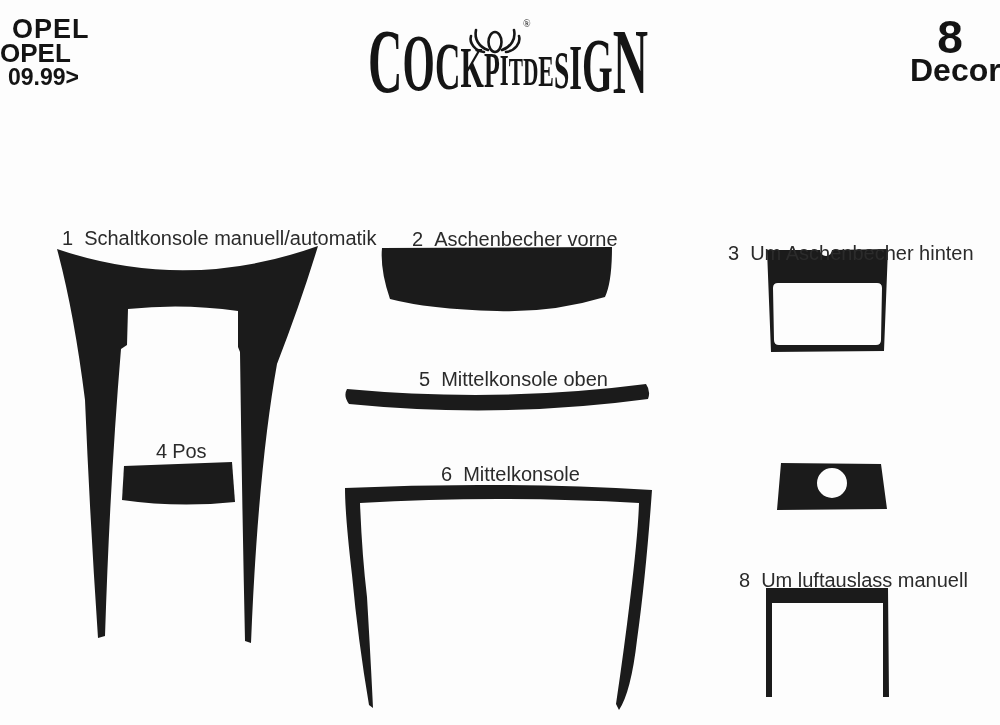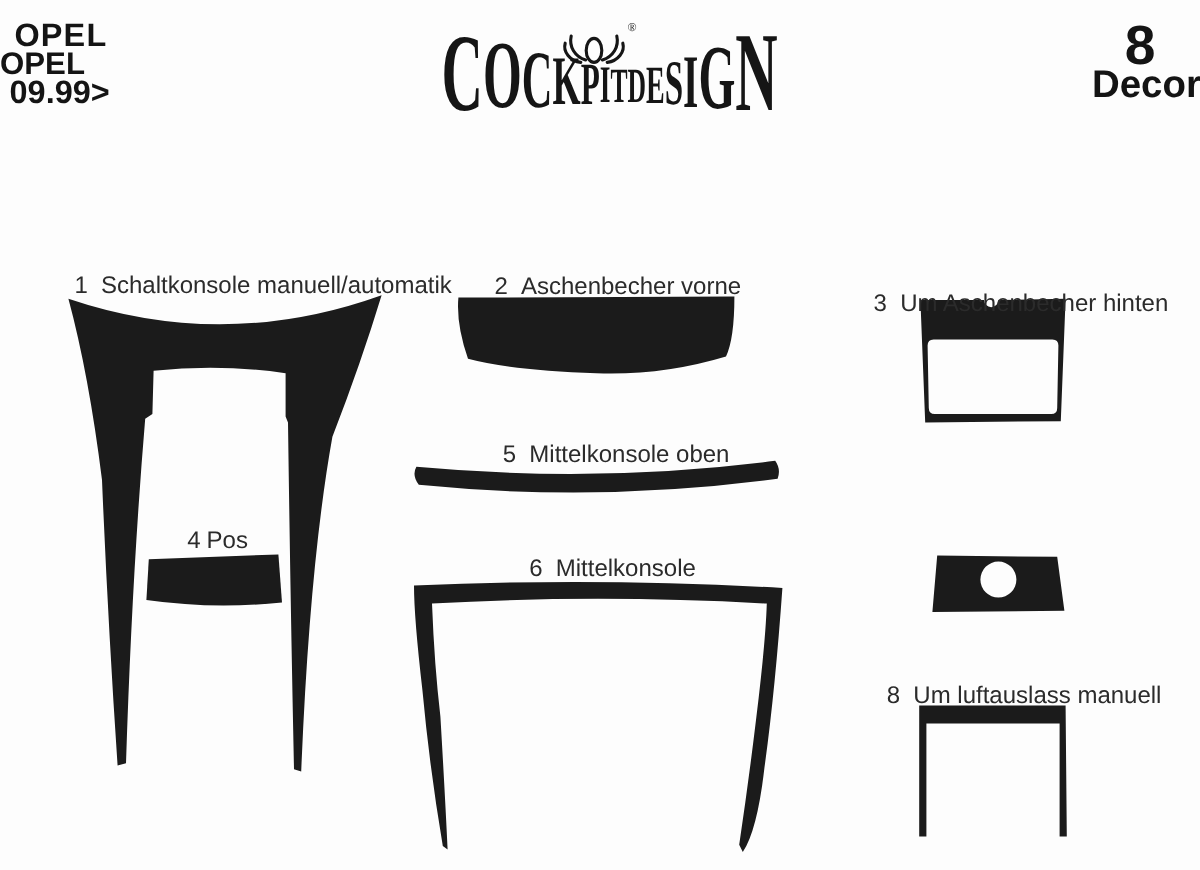--- a/index.html
+++ b/index.html
@@ -4,21 +4,21 @@
 <style>
   html,body{margin:0;padding:0;background:#e8e8e8;}
   .page{
     position:relative;width:1000px;height:725px;background:#fdfdfd;
     overflow:hidden;font-family:"Liberation Sans",sans-serif;
   }
   
   .model-block{position:absolute;left:0;top:17px;color:#141414;font-weight:bold;line-height:24px;}
   .model-make{font-size:27px;padding-left:12px;letter-spacing:1px;}
   .model-name{font-size:26px;padding-left:0;}
-  .model-year{font-size:27px;padding-left:8px;}
+  .model-year{font-size:23px;padding-left:8px;}
   
   .logo{position:absolute;left:278px;top:17px;width:460px;height:88px;}
   .logo-letters{
     display:flex;align-items:center;justify-content:center;height:100%;
     font-family:"Liberation Serif",serif;font-weight:bold;color:#151515;
     transform:scaleX(0.52);transform-origin:center;white-space:nowrap;
   }
   .logo-letters span{display:inline-block;line-height:1;}
   .emblem{position:absolute;left:468px;top:26px;}
   .reg-mark{position:absolute;left:523px;top:18px;font-size:10px;color:#151515;font-family:"Liberation Serif",serif;}

